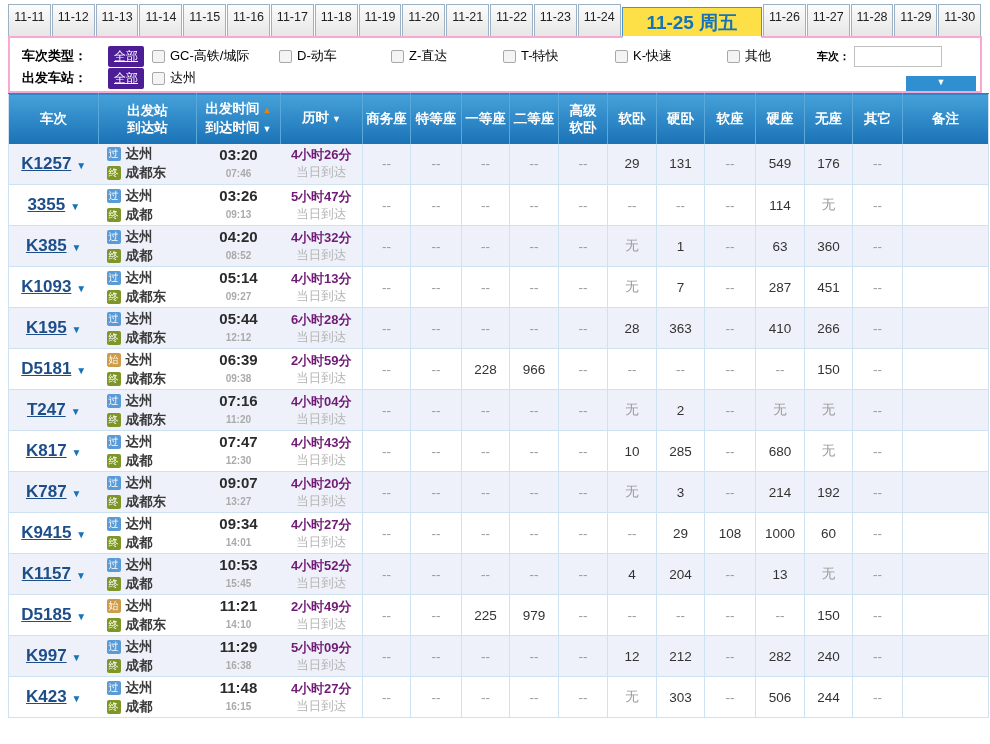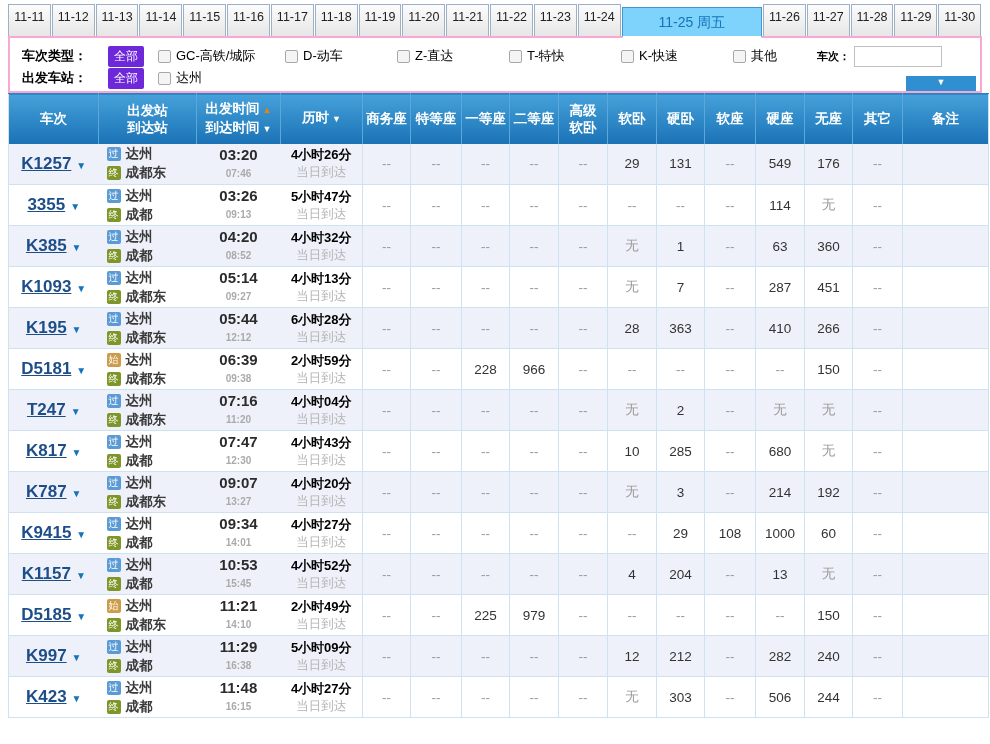--- a/index.html
+++ b/index.html
@@ -6,32 +6,32 @@
   html,body { width:990px; height:744px; background:#fff; overflow:hidden;
     font-family:"Liberation Sans","DejaVu Sans",sans-serif; }
   .page { width:974px; margin:0 8px; padding-top:4px; }
 
   
   .tabs { display:flex; align-items:flex-end; position:relative; z-index:3; }
   .tab { width:43.3px; height:32px; line-height:24px; text-align:center;
     font-size:12.5px; color:#222; cursor:pointer; margin-right:1px;
     background:linear-gradient(#fcfcfc,#e6e6e6);
     border:1px solid #9cb2c4; border-bottom:none; }
-  .tab.selected { width:142px; height:31px; line-height:29px; background:#7dd3fc;
-    color:#1673b8; font-weight:normal; font-size:14px;
+  .tab.selected { width:142px; height:31px; line-height:29px; background:#fde047;
+    color:#1673b8; font-weight:bold; font-size:19px;
     border:1px solid #4795cc; border-bottom:2px solid #fff; margin-bottom:-2px; }
 
   
   .filter-panel { position:relative; border:2px solid #f9a8d4; height:57px;
     padding:7px 0 0 12px; }
   .filter-row { display:flex; align-items:center; height:22px; }
   .filter-label { font-weight:bold; font-size:13px; color:#000; width:86px; }
-  .all-btn { display:inline-block; background:#6d28d9; color:#fff;
+  .all-btn { display:inline-block; background:#4c1d95; color:#fff;
     font-size:12px; padding:2px 6px; border-radius:2px; cursor:pointer;
-    margin-right:14px; }
+    margin-right:8px;text-decoration:underline; }
   .opt { display:flex; align-items:center; font-size:13px; color:#000; }
   .opt .cb { width:13px; height:13px; background:#f4f4f4;
     border:1px solid #a8a8a8; border-radius:2px; margin-right:5px; flex:none; }
   .type-opt { width:112px; }
   .type-opt:first-of-type { width:127px; }
   .trainno-group { position:absolute; right:38px; top:8px; display:flex;
     align-items:center; }
   .trainno-group .lbl { font-weight:bold; font-size:11px; margin-right:4px; }
   .trainno-group input { width:88px; height:21px; border:1px solid #c0c0c0;
     font-size:13px; padding:0 4px; outline:none; }
@@ -64,21 +64,21 @@
   .st-line { display:flex; align-items:center; height:19px; }
   .badge { display:inline-block; width:14px; height:14px; line-height:14px;
     border-radius:2px; color:#fff; font-size:10px; text-align:center;
     margin-right:5px; flex:none; }
   .badge.pass { background:#5b9bd5; }
   .badge.end  { background:#7d9627; }
   .badge.start{ background:#cd9b4a; }
   .st-name { font-weight:bold; font-size:13.5px; color:#3a3a3a; }
   .t-dep { font-weight:bold; font-size:15px; color:#2b2b2b; line-height:19px; }
   .t-arr { font-weight:bold; font-size:10px; color:#aaa; line-height:19px; }
-  .dur-1 { font-weight:bold; font-size:13px; color:#000000; line-height:18px; }
+  .dur-1 { font-weight:bold; font-size:13px; color:#701a75; line-height:18px; }
   .dur-2 { font-size:12.5px; color:#b3b3b3; line-height:17px; }
   .seat-none, .seat-dash { color:#999; }
 </style>
 </head>
 <body>
 
 <div class="page">
 
   <div class="tabs">
       <div class="tab">11-11</div>

